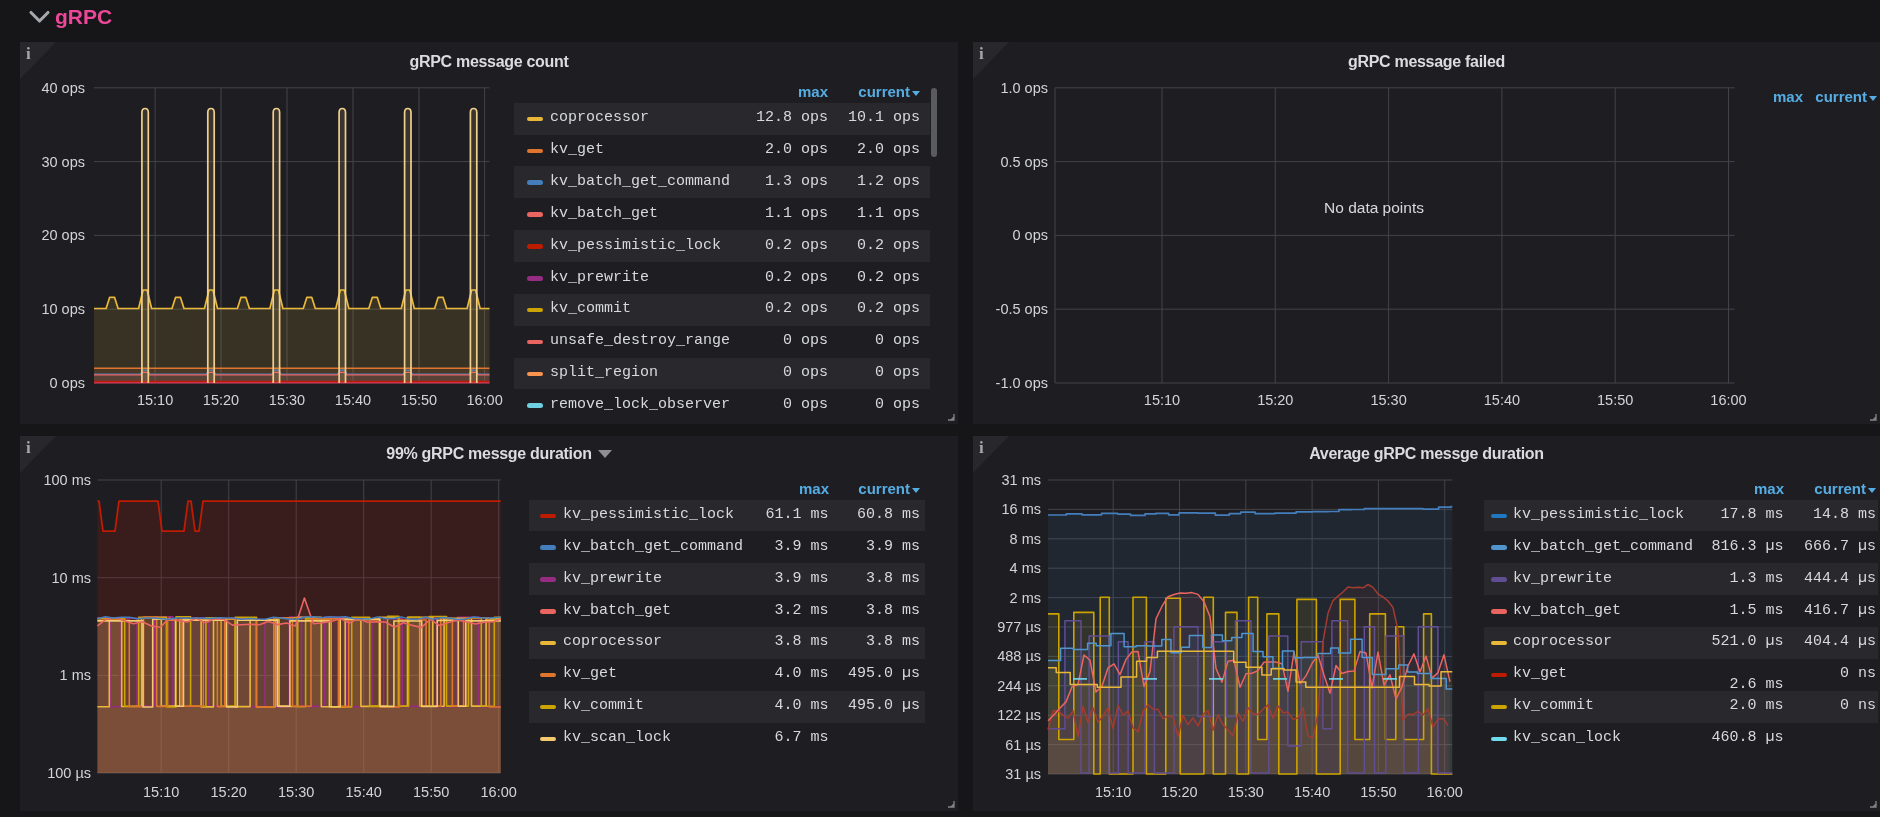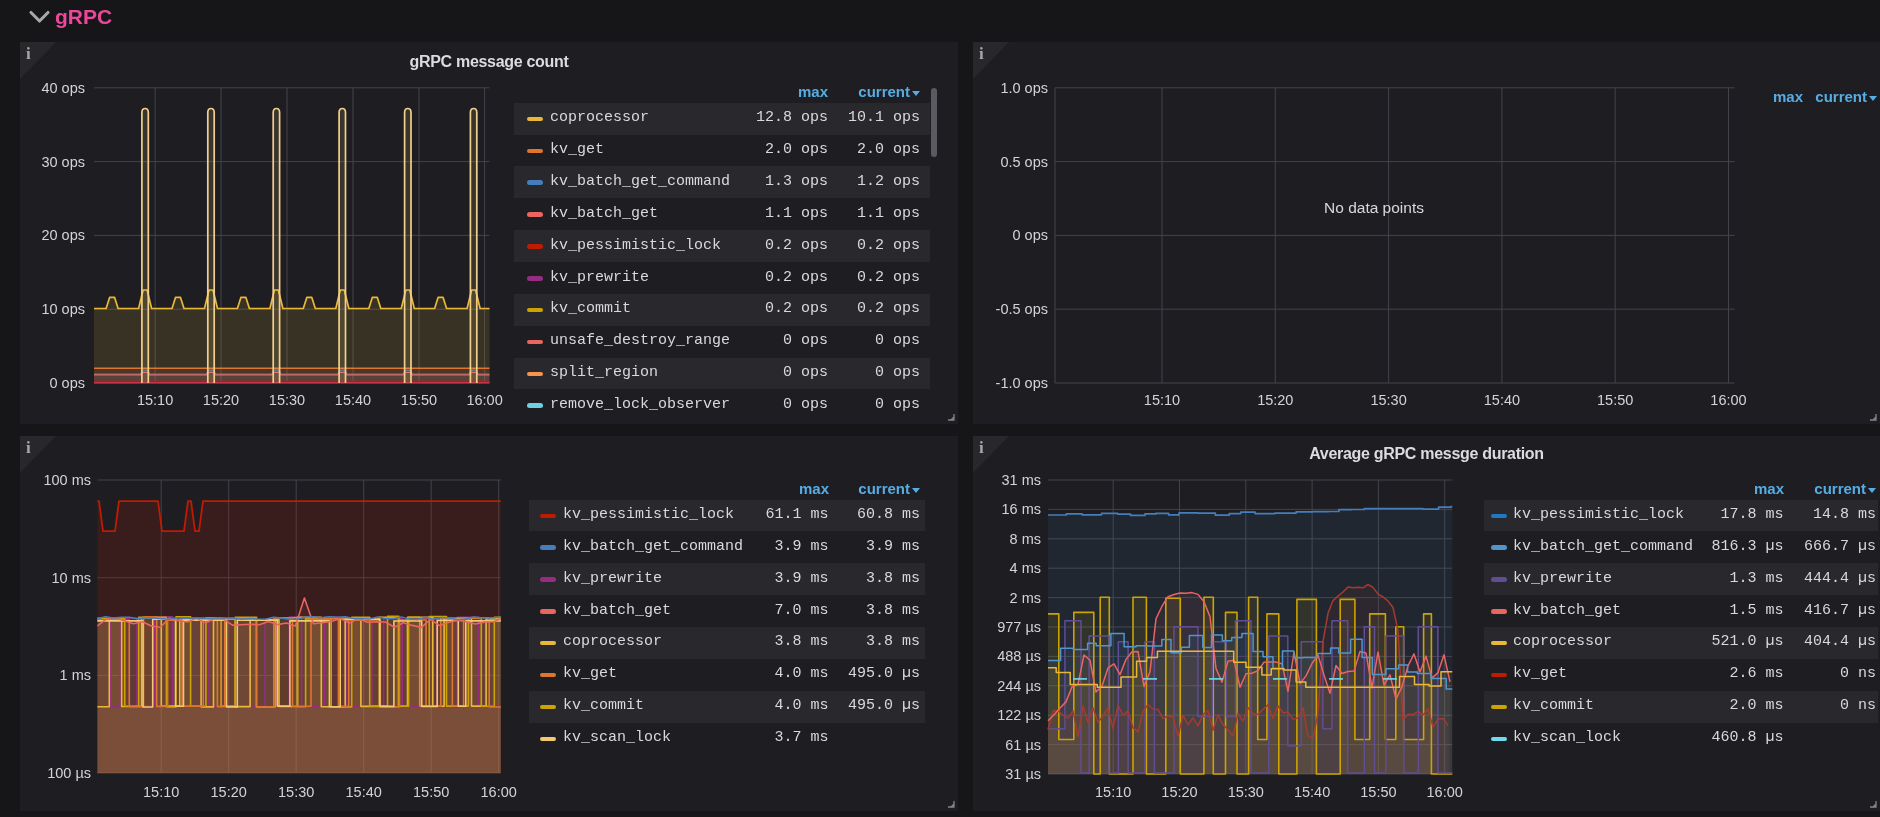--- a/index.html
+++ b/index.html
@@ -135,20 +135,21 @@
       </div>
     </div>
     <div style="position:absolute;left:911px;top:46px;width:6px;height:69px;background:#5a5b60;border-radius:3px;"></div>
     <svg class="rsz" width="8" height="8">
       <path d="M7,1 L7,7 L1,7 M7,4 L4,7" stroke="#86868a" stroke-width="1.3" fill="none"></path>
     </svg>
   </div>
 <div class="panel" style="left:973px;top:42px;width:907px;height:382px;">
     <div class="corner"></div>
     <div class="iglyph">i</div>
+    <div class="title" style="top:11px;">gRPC message failed</div>
     <svg width="907" height="382" viewBox="0 0 907 382">
       <line x1="82.0" y1="45.8" x2="761.5" y2="45.8" stroke="#42434a" stroke-width="1"></line>
       <line x1="82.0" y1="119.6" x2="761.5" y2="119.6" stroke="#42434a" stroke-width="1"></line>
       <line x1="82.0" y1="193.4" x2="761.5" y2="193.4" stroke="#42434a" stroke-width="1"></line>
       <line x1="82.0" y1="267.2" x2="761.5" y2="267.2" stroke="#42434a" stroke-width="1"></line>
       <line x1="82.0" y1="341.0" x2="761.5" y2="341.0" stroke="#42434a" stroke-width="1"></line>
       <line x1="82.0" y1="45.8" x2="82.0" y2="341.0" stroke="#42434a" stroke-width="1"></line>
       <line x1="189.0" y1="45.8" x2="189.0" y2="341.0" stroke="#42434a" stroke-width="1"></line>
       <line x1="302.3" y1="45.8" x2="302.3" y2="341.0" stroke="#42434a" stroke-width="1"></line>
       <line x1="415.6" y1="45.8" x2="415.6" y2="341.0" stroke="#42434a" stroke-width="1"></line>
@@ -170,20 +171,21 @@
     </svg>
     <span class="lhdr" style="right:77px;top:46px;">max</span>
     <span class="lhdr" style="right:3px;top:46px;">current<span class="caret"></span></span>
     <svg class="rsz" width="8" height="8">
       <path d="M7,1 L7,7 L1,7 M7,4 L4,7" stroke="#86868a" stroke-width="1.3" fill="none"></path>
     </svg>
   </div>
 <div class="panel" style="left:20px;top:436px;width:938px;height:375px;">
     <div class="corner"></div>
     <div class="iglyph">i</div>
+    <div class="title" style="top:8.5px;">99% gRPC messge duration<span class="tcaret"></span></div>
     <svg width="938" height="375" viewBox="0 0 938 375">
       <line x1="77.4" y1="44.0" x2="480.8" y2="44.0" stroke="#42434a" stroke-width="1"></line>
       <line x1="77.4" y1="141.7" x2="480.8" y2="141.7" stroke="#42434a" stroke-width="1"></line>
       <line x1="77.4" y1="239.4" x2="480.8" y2="239.4" stroke="#42434a" stroke-width="1"></line>
       <line x1="77.4" y1="337.0" x2="480.8" y2="337.0" stroke="#42434a" stroke-width="1"></line>
       <line x1="141.2" y1="44.0" x2="141.2" y2="337.0" stroke="#42434a" stroke-width="1"></line>
       <line x1="208.7" y1="44.0" x2="208.7" y2="337.0" stroke="#42434a" stroke-width="1"></line>
       <line x1="276.2" y1="44.0" x2="276.2" y2="337.0" stroke="#42434a" stroke-width="1"></line>
       <line x1="343.7" y1="44.0" x2="343.7" y2="337.0" stroke="#42434a" stroke-width="1"></line>
       <line x1="411.2" y1="44.0" x2="411.2" y2="337.0" stroke="#42434a" stroke-width="1"></line>
@@ -234,21 +236,21 @@
       </div>
       <div class="lrow alt">
         <span class="dash" style="left:11px;background:#962D82;"></span>
         <span class="lname" style="left:34px;">kv_prewrite</span>
         <span class="lmax" style="right:96.5px;">3.9 ms</span>
         <span class="lcur" style="right:5px;">3.8 ms</span>
       </div>
       <div class="lrow">
         <span class="dash" style="left:11px;background:#EA6460;"></span>
         <span class="lname" style="left:34px;">kv_batch_get</span>
-        <span class="lmax" style="right:96.5px;">7.0 ms</span>
+        <span class="lmax" style="right:96.5px;">3.2 ms</span>
         <span class="lcur" style="right:5px;">3.8 ms</span>
       </div>
       <div class="lrow alt">
         <span class="dash" style="left:11px;background:#EAB839;"></span>
         <span class="lname" style="left:34px;">coprocessor</span>
         <span class="lmax" style="right:96.5px;">3.8 ms</span>
         <span class="lcur" style="right:5px;">3.8 ms</span>
       </div>
       <div class="lrow">
         <span class="dash" style="left:11px;background:#E0752D;"></span>
@@ -258,21 +260,21 @@
       </div>
       <div class="lrow alt">
         <span class="dash" style="left:11px;background:#CCA300;"></span>
         <span class="lname" style="left:34px;">kv_commit</span>
         <span class="lmax" style="right:96.5px;">4.0 ms</span>
         <span class="lcur" style="right:5px;">495.0 µs</span>
       </div>
       <div class="lrow">
         <span class="dash" style="left:11px;background:#F2C96D;"></span>
         <span class="lname" style="left:34px;">kv_scan_lock</span>
-        <span class="lmax" style="right:96.5px;">3.7 ms</span>
+        <span class="lmax" style="right:96.5px;">6.7 ms</span>
         <span class="lcur" style="right:5px;"></span>
       </div>
     </div>
     <svg class="rsz" width="8" height="8">
       <path d="M7,1 L7,7 L1,7 M7,4 L4,7" stroke="#86868a" stroke-width="1.3" fill="none"></path>
     </svg>
   </div>
 <div class="panel" style="left:973px;top:436px;width:907px;height:375px;">
     <div class="corner"></div>
     <div class="iglyph">i</div>
@@ -362,21 +364,21 @@
       </div>
       <div class="lrow alt">
         <span class="dash" style="left:7px;background:#EAB839;"></span>
         <span class="lname" style="left:29px;">coprocessor</span>
         <span class="lmax" style="right:94.5px;">521.0 µs</span>
         <span class="lcur" style="right:2px;margin-left:40px;">404.4 µs</span>
       </div>
       <div class="lrow">
         <span class="dash" style="left:7px;background:#BF1B00;"></span>
         <span class="lname" style="left:29px;">kv_get</span>
-        <span class="lmax" style="right:94.5px;">2.6 ms</span>
+        <span class="lmax" style="right:94.5px;margin-top:11px;">2.6 ms</span>
         <span class="lcur" style="right:2px;">0 ns</span>
       </div>
       <div class="lrow alt">
         <span class="dash" style="left:7px;background:#CCA300;"></span>
         <span class="lname" style="left:29px;">kv_commit</span>
         <span class="lmax" style="right:94.5px;">2.0 ms</span>
         <span class="lcur" style="right:2px;">0 ns</span>
       </div>
       <div class="lrow">
         <span class="dash" style="left:7px;background:#70DBED;"></span>

